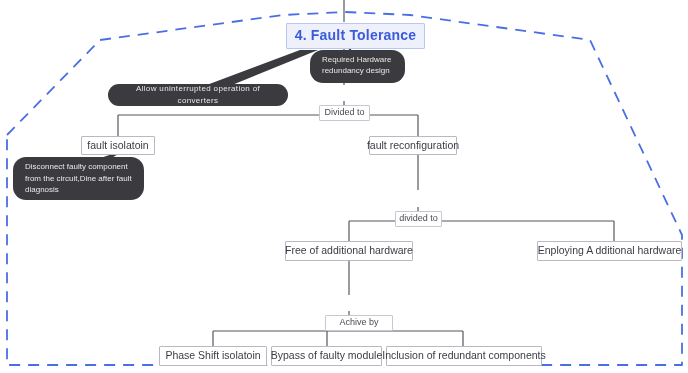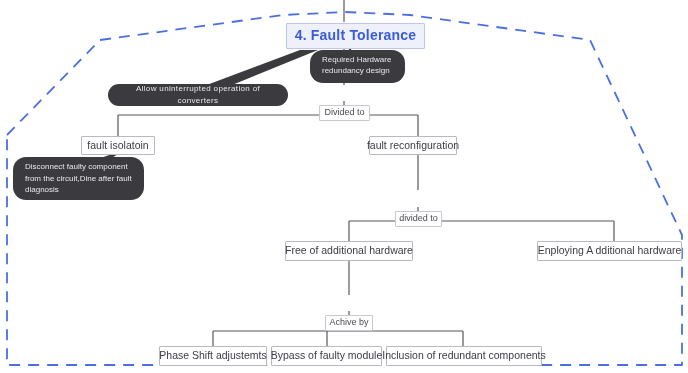--- a/index.html
+++ b/index.html
@@ -150,26 +150,26 @@
   </div>
 
   <div class="node" style="left:285px; top:241px; width:128px; height:20px;">
     <span>Free of additional hardware</span>
   </div>
 
   <div class="node" style="left:537px; top:241px; width:145px; height:20px;justify-content:center;">
     <span>Enploying A dditional hardware</span>
   </div>
 
-  <div class="node label-chip" style="left:325px; top:295px; width:48px; height:16px;align-items:flex-end;">
+  <div class="node label-chip" style="left:325px; top:295px; width:68px; height:16px;align-items:flex-end;">
     <span>Achive by</span>
   </div>
 
   <div class="node" style="left:159px; top:346px; width:108px; height:20px;">
-    <span>Phase Shift adjustemts</span>
+    <span>Phase Shift isolatoin</span>
   </div>
 
   <div class="node" style="left:271px; top:346px; width:111px; height:20px;">
     <span>Bypass of faulty module</span>
   </div>
 
   <div class="node" style="left:386px; top:346px; width:156px; height:20px;">
     <span>Inclusion of redundant components</span>
   </div>
 

